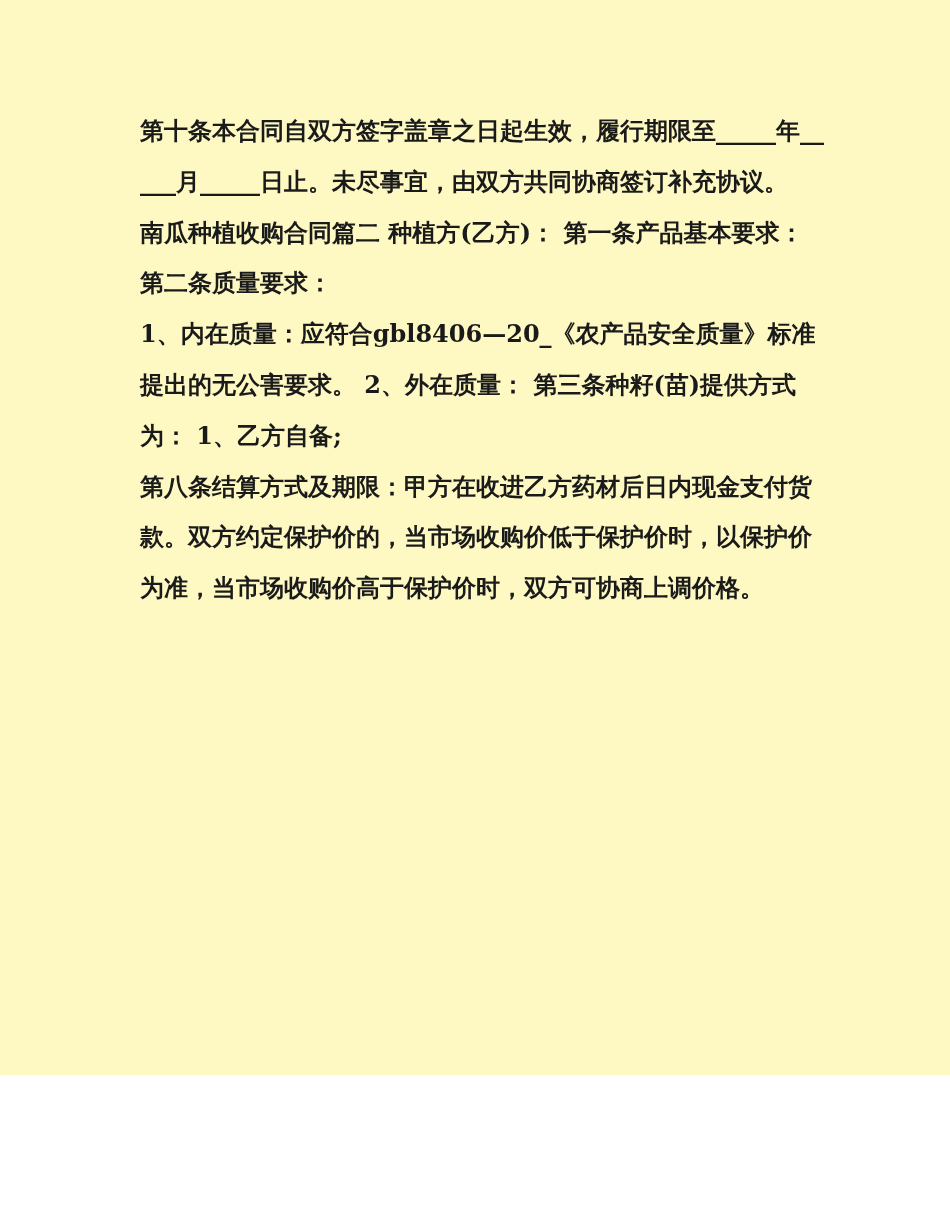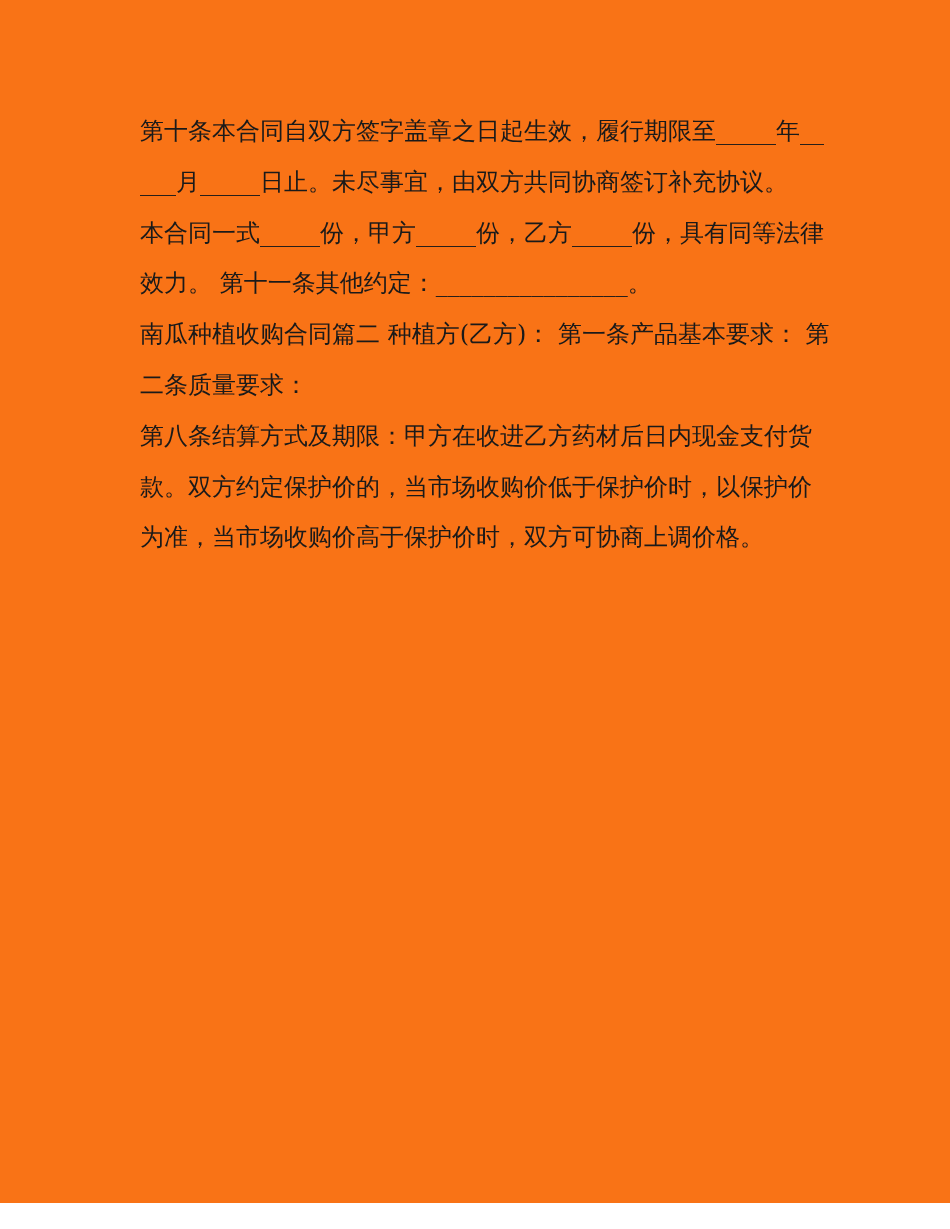--- a/index.html
+++ b/index.html
@@ -11,22 +11,23 @@
       width: 950px;
       height: 1229px;
       position: relative;
       overflow: hidden;
     }
     .page {
       position: absolute;
       left: 0;
       top: 0;
       width: 950px;
-      height: 1203px;
-      background: #f97316;
+      height: 1075px;
+      background: #fef9c3;
+      font-weight: bold;
     }
     .content {
       position: absolute;
       left: 140px;
       top: 106px;
       width: 690px;
       font-family: "DejaVu Serif", "Liberation Serif", serif;
       font-size: 24px;
       line-height: 50.8px;
       color: #1a1a1a;
@@ -37,17 +38,17 @@
       white-space: pre-wrap;
       word-break: break-all;
     }
   </style>
 </head>
 <body>
 
 <div class="page">
   <div class="content">
     <p class="para">第十条本合同自双方签字盖章之日起生效，履行期限至_____年_____月_____日止。未尽事宜，由双方共同协商签订补充协议。</p>
-    <p class="para">本合同一式_____份，甲方_____份，乙方_____份，具有同等法律效力。 第十一条其他约定：________________。</p>
     <p class="para">南瓜种植收购合同篇二 种植方(乙方)： 第一条产品基本要求： 第二条质量要求：</p>
+    <p class="para">1、内在质量：应符合gbl8406—20_《农产品安全质量》标准提出的无公害要求。 2、外在质量： 第三条种籽(苗)提供方式为： 1、乙方自备;</p>
     <p class="para">第八条结算方式及期限：甲方在收进乙方药材后日内现金支付货款。双方约定保护价的，当市场收购价低于保护价时，以保护价为准，当市场收购价高于保护价时，双方可协商上调价格。</p>
   </div>
 </div>
 
 </body></html>

